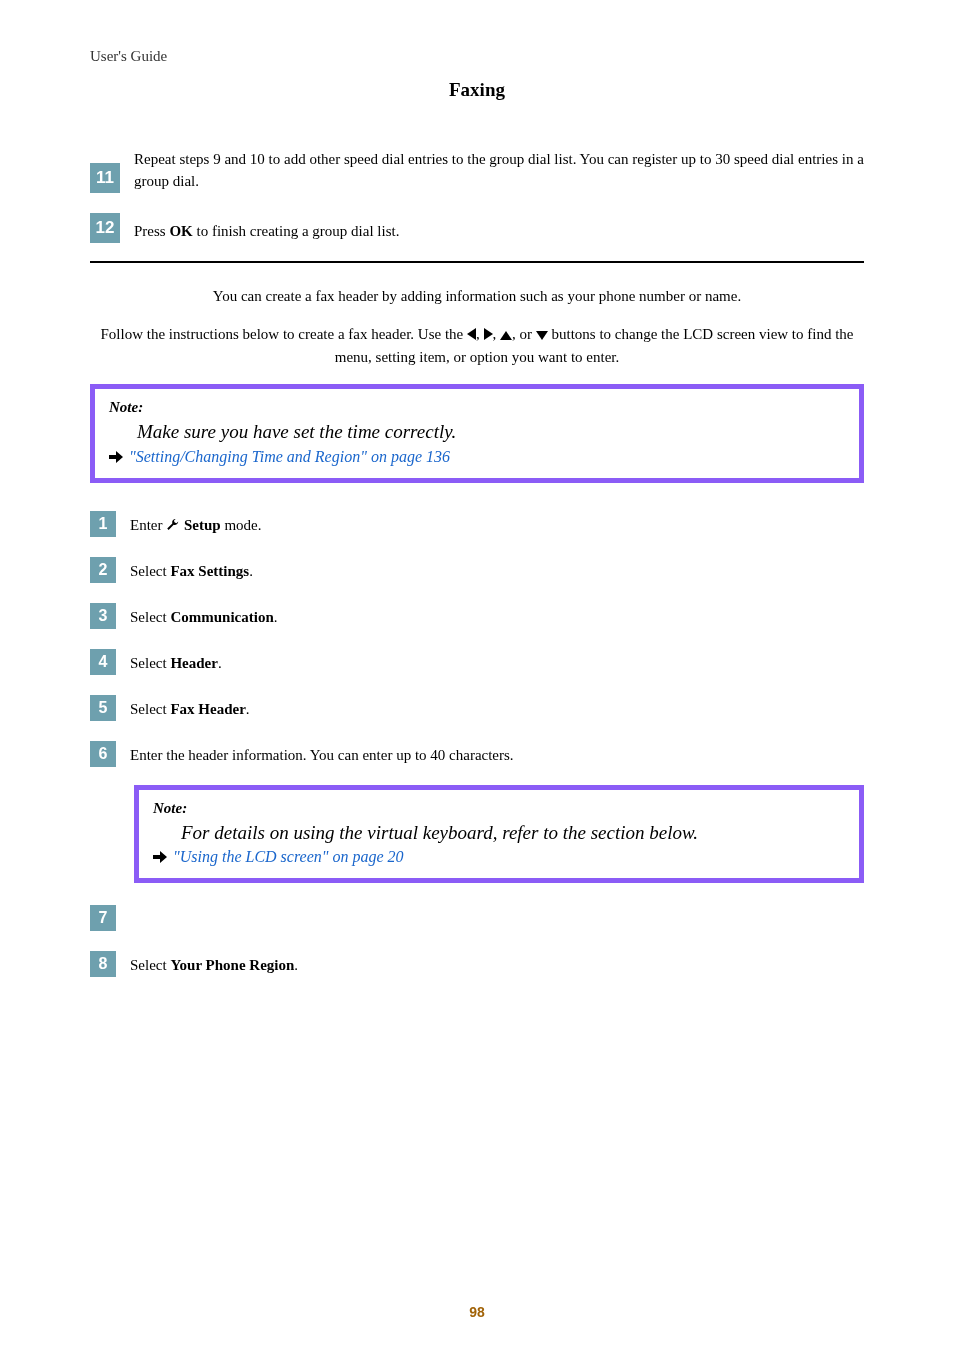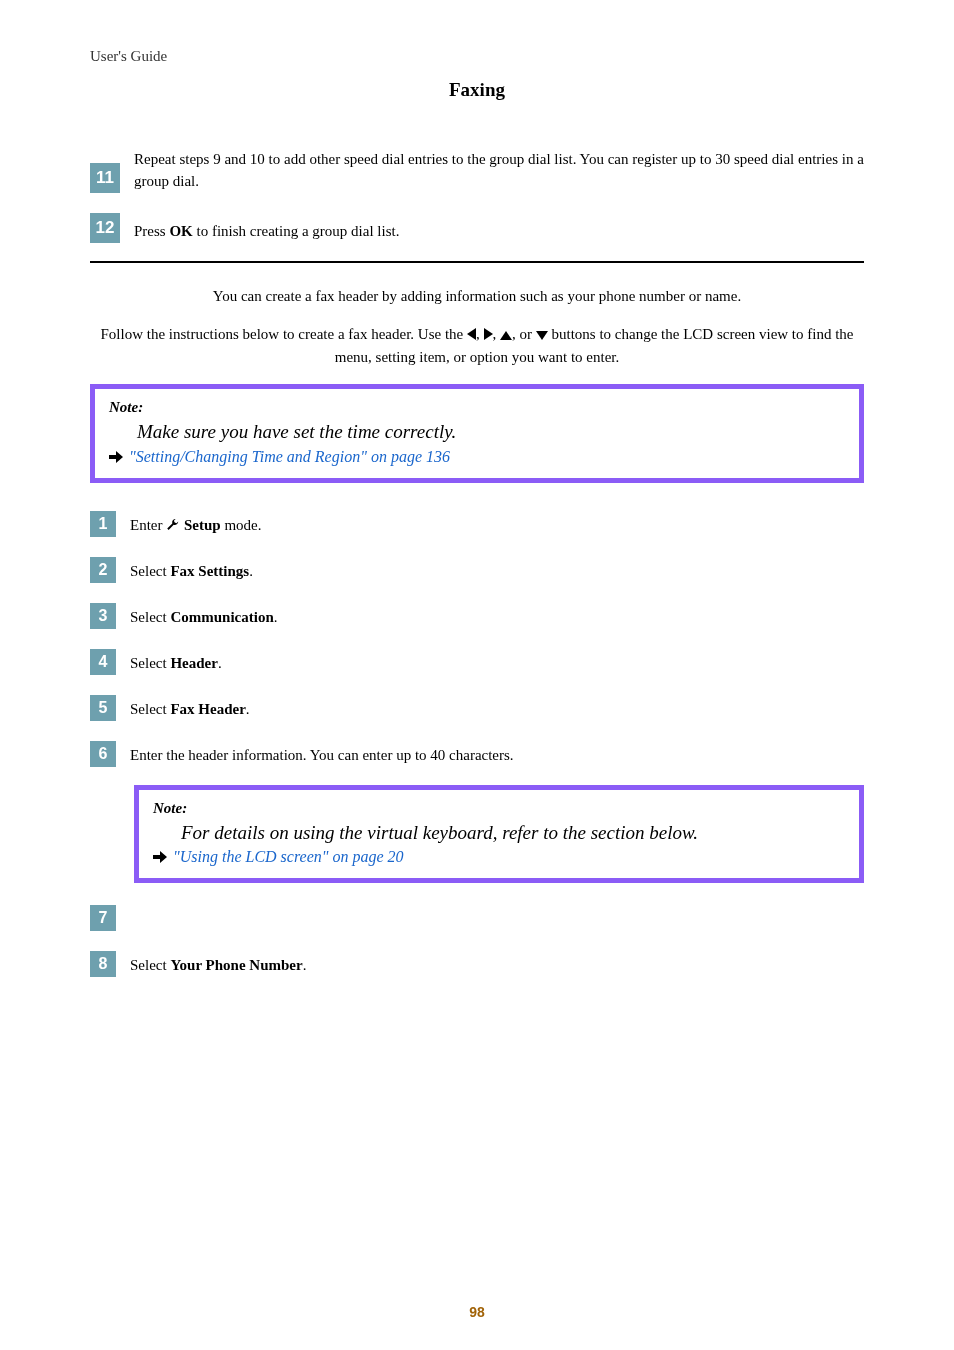--- a/index.html
+++ b/index.html
@@ -235,18 +235,18 @@
     </div>
   </div>
 
   <div class="step-row">
     <div class="step-chip small">7</div>
   </div>
 
   <div class="step-row" style="margin-top:18px;">
     <div class="step-chip small">8</div>
     <div class="step-text">
-      <span>Select </span><span class="b">Your Phone Number</span><span>.</span>
+      <span>Select </span><span class="b">Your Phone Region</span><span>.</span>
     </div>
   </div>
 
   <div class="page-num">98</div>
 </div>
 
 </body></html>

